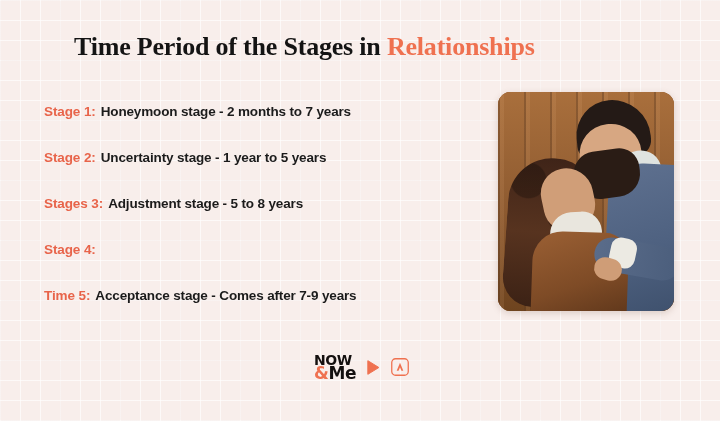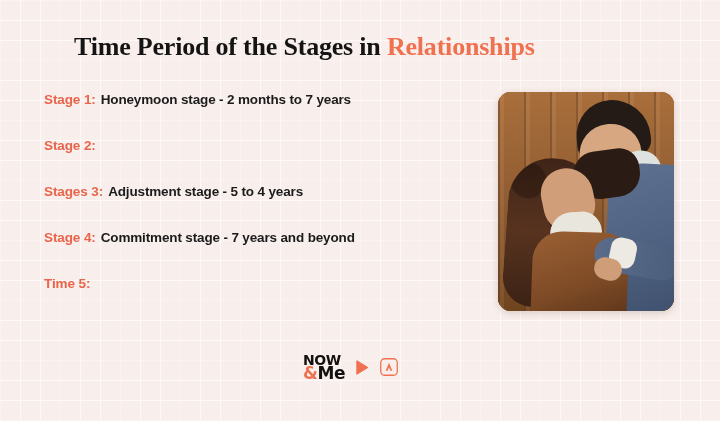--- a/index.html
+++ b/index.html
@@ -57,21 +57,21 @@
     line-height: 1.1;
   }
   .title .accent {
     color: #ef7150;
   }
 
   
   .stage-list {
     position: absolute;
     left: 44px;
-    top: 92px;
+    top: 104px;
     width: 440px;
   }
   .stage-row {
     height: 46px;
     display: flex;
     align-items: flex-start;
     white-space: nowrap;
   }
   .stage-label {
     font-size: 13.5px;
@@ -249,21 +249,21 @@
     width: 26px;
     height: 30px;
     background: #eceae3;
     border-radius: 10px;
     transform: rotate(12deg);
   }
 
   
   .brand {
     position: absolute;
-    left: 303px;
+    left: 314px;
     top: 354px;
     display: flex;
     align-items: center;
     gap: 9px;
   }
   .logo-wordmark {
     display: flex;
     flex-direction: column;
     line-height: 0.86;
     font-family: "DejaVu Sans", sans-serif;
@@ -304,34 +304,35 @@
 
   <div class="stage-list">
 
     <div class="stage-row">
       <span class="stage-label">Stage 1:</span>
       <span class="stage-text">Honeymoon stage - 2 months to 7 years</span>
     </div>
 
     <div class="stage-row">
       <span class="stage-label">Stage 2:</span>
+      <span class="stage-text">Uncertainty stage - 1 year to 5 years</span>
     </div>
 
     <div class="stage-row">
       <span class="stage-label">Stages 3:</span>
-      <span class="stage-text">Adjustment stage - 5 to 4 years</span>
+      <span class="stage-text">Adjustment stage - 5 to 8 years</span>
     </div>
 
     <div class="stage-row">
       <span class="stage-label">Stage 4:</span>
-      <span class="stage-text">Commitment stage - 7 years and beyond</span>
     </div>
 
     <div class="stage-row">
       <span class="stage-label">Time 5:</span>
+      <span class="stage-text">Acceptance stage - Comes after 7-9 years</span>
     </div>
 
   </div>
 
   <div class="photo-card">
     <div class="photo-inner">
       <div class="ph-woman-hair"></div>
       <div class="ph-man-hair"></div>
       <div class="ph-man-face"></div>
       <div class="ph-hood"></div>

